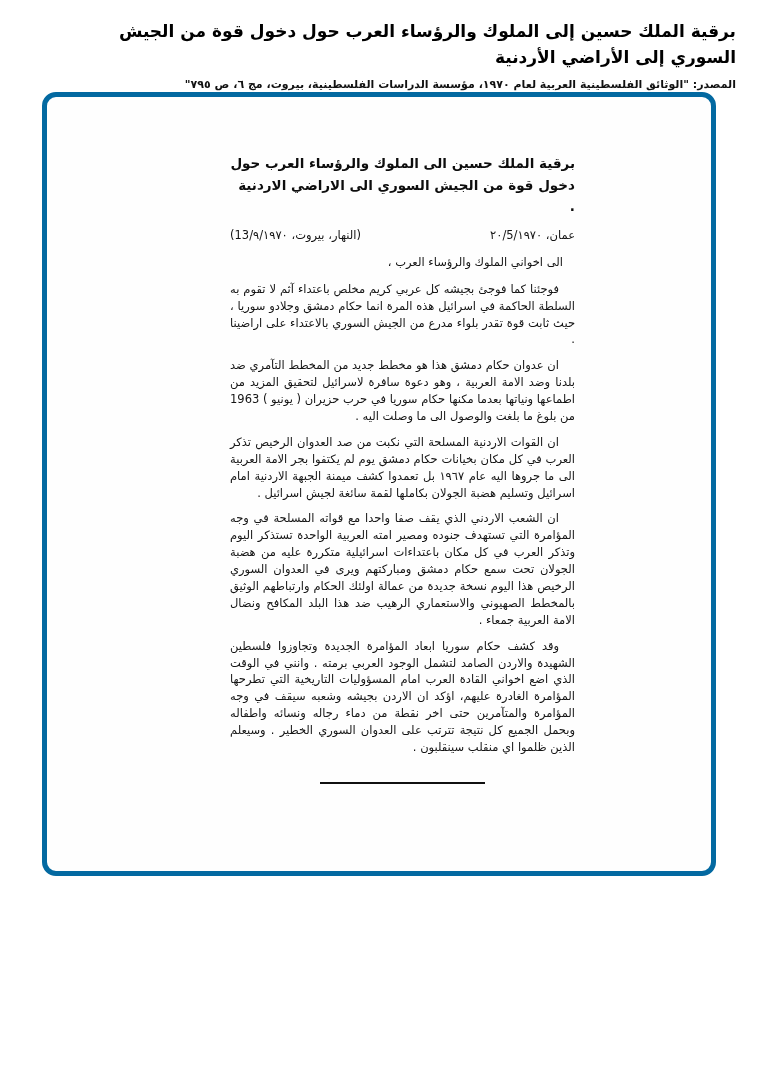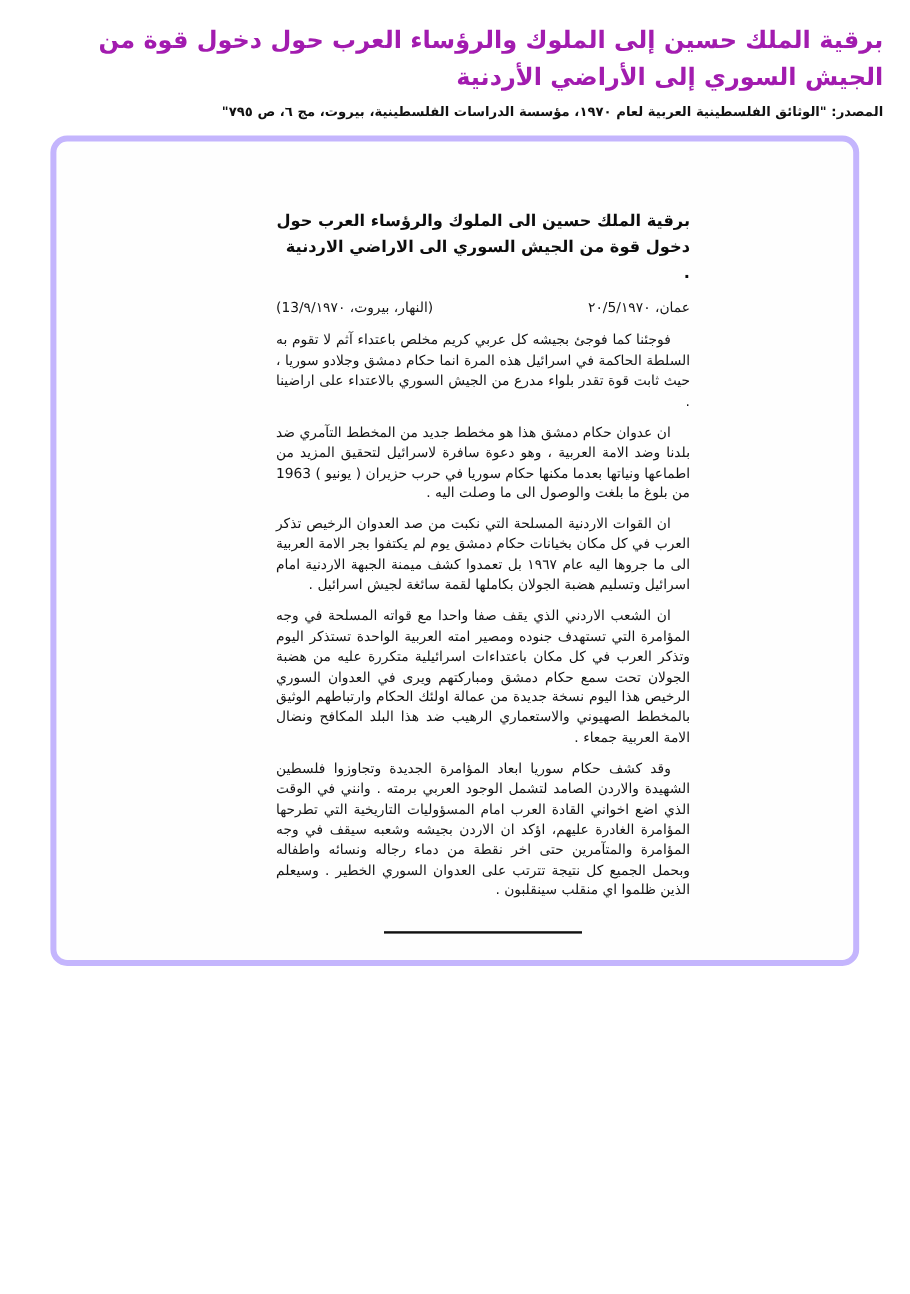--- a/index.html
+++ b/index.html
@@ -14,40 +14,40 @@
     height: 1078px;
     background: #ffffff;
     direction: rtl;
     overflow: hidden;
   }
   .page-header {
     padding: 18px 22px 0 22px;
     text-align: right;
   }
   .page-title {
-    font-size: 20px;
+    font-size: 17px;
     font-weight: bold;
-    color: #a21caf;
+    color: #000000;
     line-height: 1.55;
     padding-left: 60px;
   }
   .page-source {
     margin-top: 6px;
     font-size: 11px;
     font-weight: bold;
     color: #111111;
     line-height: 1.4;
   }
   .green-box {
     box-sizing: border-box;
-    margin: 12px auto 0 auto;
+    margin: 0 auto 0 auto;
     margin-right: 42px;
     width: 674px;
-    height: 692px;
-    border: 5px solid #c4b5fd;
+    height: 784px;
+    border: 5px solid #0369a1;
     border-radius: 14px;
     background: #fefefe;
     overflow: hidden;
   }
   .scan-area {
     box-sizing: border-box;
     width: 100%;
     height: 100%;
     padding-top: 56px;
     color: #161616;
@@ -110,20 +110,21 @@
       <div class="doc-column">
 
         <div class="doc-heading">برقية الملك حسين الى الملوك والرؤساء العرب حول دخول قوة من الجيش السوري الى الاراضي الاردنية .</div>
 
         <div class="doc-dateline">
           <span>عمان، ٢٠/5/١٩٧٠</span>
           <span>(النهار، بيروت، 13/٩/١٩٧٠)</span>
         </div>
 
         <div class="doc-body">
+          <p class="salutation">الى اخواني الملوك والرؤساء العرب ،</p>
           <p>فوجئنا كما فوجئ بجيشه كل عربي كريم مخلص باعتداء آثم لا تقوم به السلطة الحاكمة في اسرائيل هذه المرة انما حكام دمشق وجلادو سوريا ، حيث ثابت قوة تقدر بلواء مدرع من الجيش السوري بالاعتداء على اراضينا .</p>
           <p>ان عدوان حكام دمشق هذا هو مخطط جديد من المخطط التآمري ضد بلدنا وضد الامة العربية ، وهو دعوة سافرة لاسرائيل لتحقيق المزيد من اطماعها ونياتها بعدما مكنها حكام سوريا في حرب حزيران ( يونيو ) 1963 من بلوغ ما بلغت والوصول الى ما وصلت اليه .</p>
           <p>ان القوات الاردنية المسلحة التي نكبت من صد العدوان الرخيص تذكر العرب في كل مكان بخيانات حكام دمشق يوم لم يكتفوا بجر الامة العربية الى ما جروها اليه عام ١٩٦٧ بل تعمدوا كشف ميمنة الجبهة الاردنية امام اسرائيل وتسليم هضبة الجولان بكاملها لقمة سائغة لجيش اسرائيل .</p>
           <p>ان الشعب الاردني الذي يقف صفا واحدا مع قواته المسلحة في وجه المؤامرة التي تستهدف جنوده ومصير امته العربية الواحدة تستذكر اليوم وتذكر العرب في كل مكان باعتداءات اسرائيلية متكررة عليه من هضبة الجولان تحت سمع حكام دمشق ومباركتهم ويرى في العدوان السوري الرخيص هذا اليوم نسخة جديدة من عمالة اولئك الحكام وارتباطهم الوثيق بالمخطط الصهيوني والاستعماري الرهيب ضد هذا البلد المكافح ونضال الامة العربية جمعاء .</p>
           <p>وقد كشف حكام سوريا ابعاد المؤامرة الجديدة وتجاوزوا فلسطين الشهيدة والاردن الصامد لتشمل الوجود العربي برمته . وانني في الوقت الذي اضع اخواني القادة العرب امام المسؤوليات التاريخية التي تطرحها المؤامرة الغادرة عليهم، اؤكد ان الاردن بجيشه وشعبه سيقف في وجه المؤامرة والمتآمرين حتى اخر نقطة من دماء رجاله ونسائه واطفاله وبحمل الجميع كل نتيجة تترتب على العدوان السوري الخطير . وسيعلم الذين ظلموا اي منقلب سينقلبون .</p>
         </div>
 
         <hr class="signature-rule">
 
       </div>

